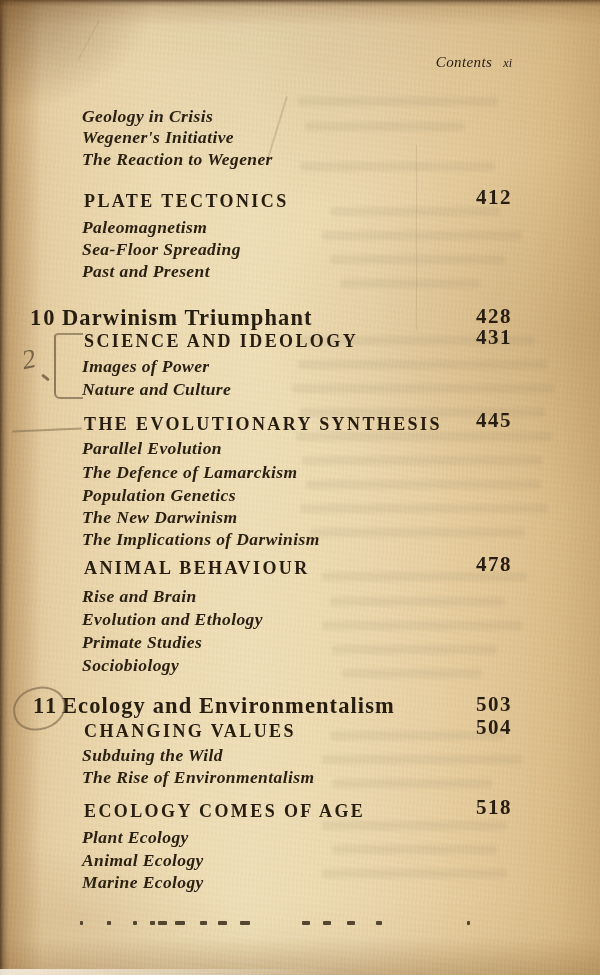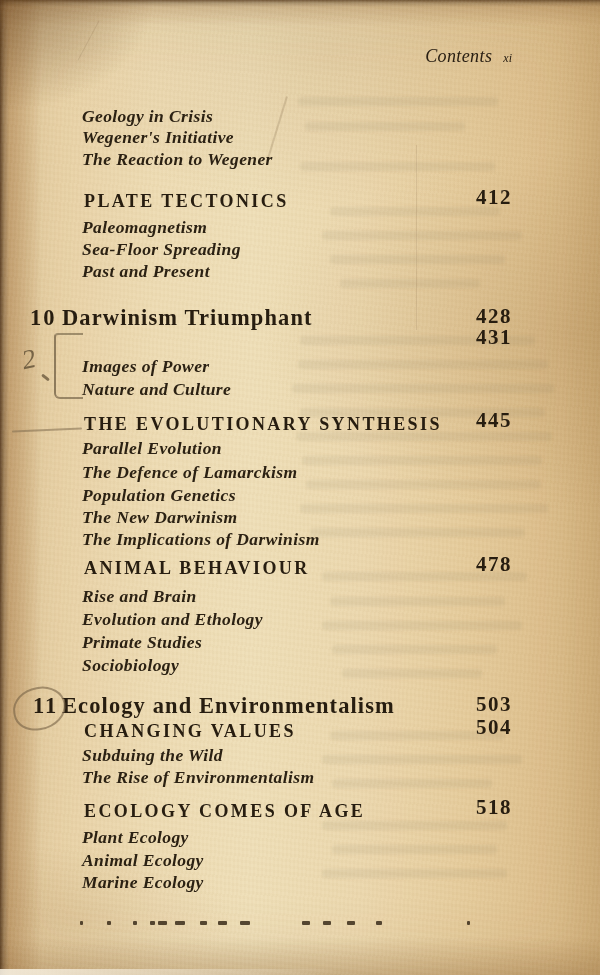--- a/index.html
+++ b/index.html
@@ -17,21 +17,21 @@
       linear-gradient(90deg,#d9b887 0%, #e7d0a4 7%, #eedcb4 26%, #efdfb8 42%, #ecd8ae 60%, #e5cb9b 78%, #dcbd8a 93%, #d5b47e 100%);
     box-shadow: inset 0 0 70px rgba(120,80,40,.22);
   }
   .texture{position:absolute;inset:0;pointer-events:none;opacity:.5;background:
       repeating-linear-gradient(93deg, rgba(255,250,235,.05) 0 2px, rgba(150,120,70,.05) 2px 4px),
       repeating-linear-gradient(7deg, rgba(255,250,235,.04) 0 3px, rgba(140,110,65,.04) 3px 6px);}
   .bottom-light{position:absolute;left:0;bottom:0;height:6px;width:340px;
       background:linear-gradient(90deg, rgba(252,247,234,.85), rgba(252,247,234,0));}
   .header{position:absolute;top:46px;right:88px;display:flex;gap:11px;align-items:baseline;
       font-style:italic;color:#2a2014;}
-  .hdr-title{font-size:18px;letter-spacing:.4px;}
+  .hdr-title{font-size:15px;letter-spacing:.4px;margin-top:8px;}
   .hdr-folio{font-size:12px;}
   .row{position:absolute;left:0;right:0;height:28px;}
   .sec{position:absolute;left:84px;top:0;font-weight:700;font-size:18px;letter-spacing:2.4px;
       color:#271d10;white-space:nowrap;}
   .sub{position:absolute;left:82px;top:0;font-style:italic;font-weight:700;font-size:17.5px;
       letter-spacing:.4px;color:#2b2113;white-space:nowrap;}
   .chnum{position:absolute;left:30px;top:0;font-weight:700;font-size:22.5px;color:#271d10;letter-spacing:2px;}
   .chtitle{position:absolute;left:62px;top:0;font-weight:700;font-size:22.5px;color:#271d10;
       letter-spacing:1.1px;white-space:nowrap;}
   .pg{position:absolute;right:88px;top:-6px;font-weight:700;font-size:21px;color:#271d10;letter-spacing:1.5px;}
@@ -119,20 +119,21 @@
   <div class="row" style="top:261px">
     <span class="sub">Past and Present</span>
   </div>
 
   <div class="row" style="top:305px">
     <span class="chnum">10</span>
     <span class="chtitle">Darwinism Triumphant</span>
     <span class="pg pg-ch">428</span>
   </div>
   <div class="row" style="top:331px">
+    <span class="sec">SCIENCE AND IDEOLOGY</span>
     <span class="pg">431</span>
   </div>
   <div class="row" style="top:356px">
     <span class="sub">Images of Power</span>
   </div>
   <div class="row" style="top:379px">
     <span class="sub">Nature and Culture</span>
   </div>
 
   <div class="row" style="top:414px">

